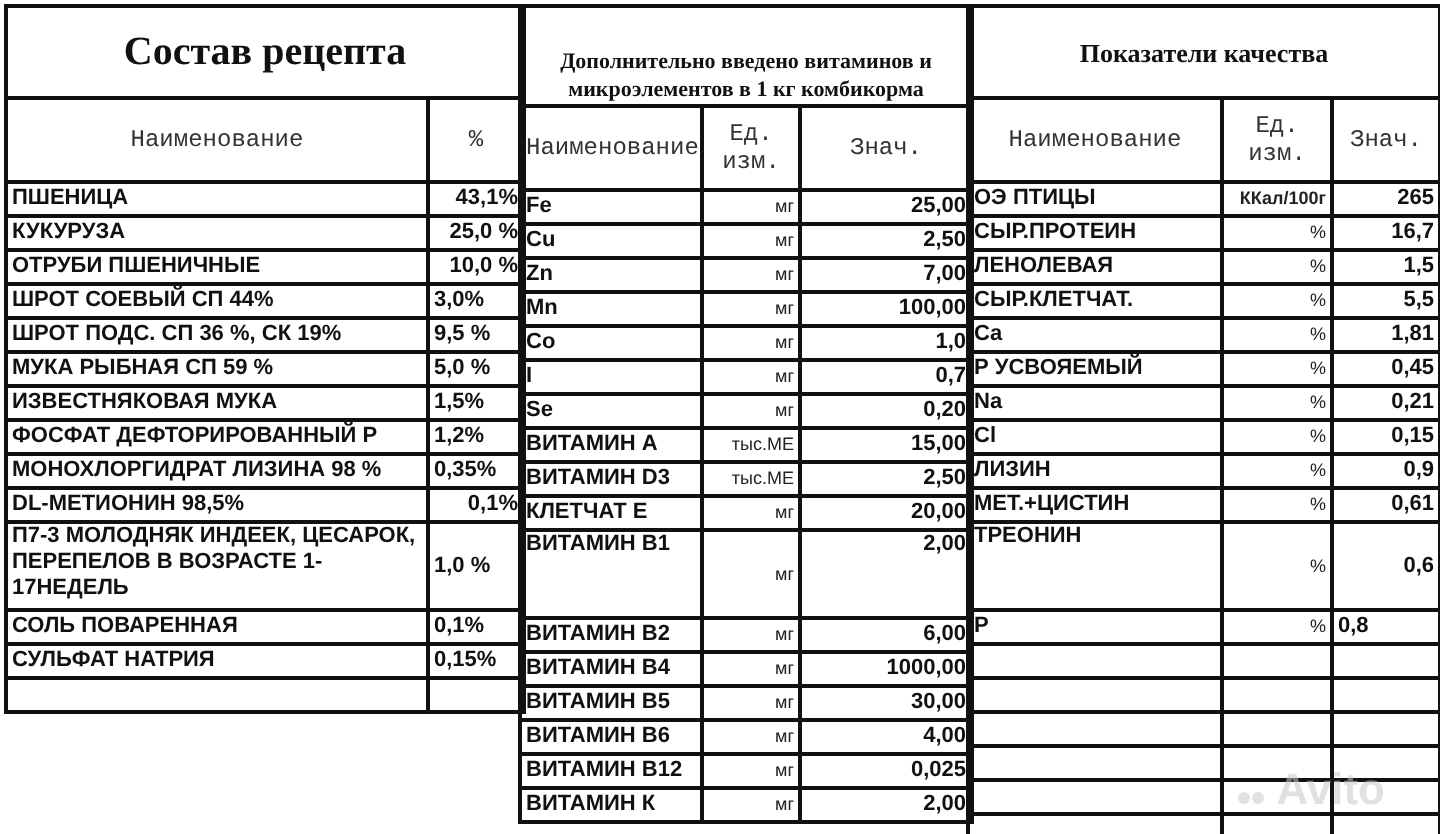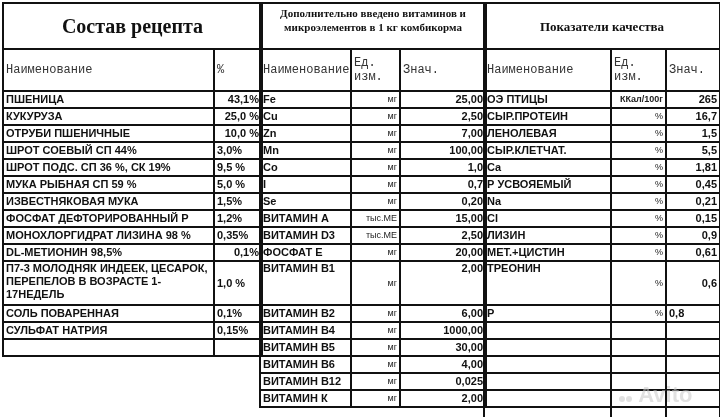--- a/index.html
+++ b/index.html
@@ -1,20 +1,20 @@
 <!DOCTYPE html>
 <html><head>
 <meta charset="utf-8">
 <style>
   html, body { margin:0; padding:0; background:#ffffff; }
   body { width:720px; height:417px; position:relative; overflow:hidden; font-family:"Liberation Sans", sans-serif; color:#111; }
   .tbl { position:absolute; border-collapse:collapse; table-layout:fixed; }
   .tbl td { border:2px solid #111; padding:0 2px; font-size:11px; font-weight:bold; white-space:nowrap; overflow:hidden; vertical-align:middle; line-height:13px; }
   .tbl td.title { font-family:"Liberation Serif", serif; font-weight:bold; text-align:center; color:#111; }
-  .tbl td.hdr { font-family:"Liberation Mono", monospace; font-weight:normal; font-size:12px; text-align:left; color:#333; line-height:14px; white-space:normal; }
+  .tbl td.hdr { font-family:"Liberation Mono", monospace; font-weight:normal; font-size:12px; text-align:center; color:#333; line-height:14px; white-space:normal; }
   .tbl td.num { text-align:right; }
   .tbl td.ctr { }
   .tbl td.unit { font-family:Liberation Sans, sans-serif; font-weight:normal; font-size:9px; text-align:right; color:#222; }
   .tbl td.unit.bold { font-weight:bold; }
   .tbl td.wrap { white-space:normal; vertical-align:top; }
   .tbl tr.r { height:17px; }
   .tbl tr.tall { height:44px;margin-top:43px; }
   .watermark { position:absolute; left:619px; top:382px; font-size:22px; font-weight:bold; color:rgba(200,200,200,0.55); letter-spacing:0px; }
   .wm-dot { display:inline-block; width:6px; height:6px; border-radius:50%; background:rgba(200,200,200,0.55); margin-right:1px; }
 </style>
@@ -94,21 +94,21 @@
   </table>
 
 <table class="tbl" style="left:259px; top:2px; width:226px;">
   <colgroup>
       <col style="width:91px">
       <col style="width:49px">
       <col style="width:86px">
     </colgroup>
   <tbody>
       <tr style="height:46px">
-    <td colspan="3" class="title" style="font-size:11px; line-height:14px; white-space:normal; vertical-align:top; padding-top:2px;">Дополнительно введено витаминов и микроэлементов в 1 кг комбикорма</td>
+    <td colspan="3" class="title" style="font-size:11px; line-height:14px; white-space:normal; vertical-align:top; padding-top:20px;">Дополнительно введено витаминов и микроэлементов в 1 кг комбикорма</td>
   </tr>
   <tr style="height:42px">
     <td class="hdr">Наименование</td>
     <td class="hdr">Ед. изм.</td>
     <td class="hdr">Знач.</td>
   </tr>
   <tr class="r">
         <td>Fe</td>
         <td class="unit">мг</td>
         <td class="num">25,00</td>
@@ -147,21 +147,21 @@
         <td>ВИТАМИН А</td>
         <td class="unit">тыс.МЕ</td>
         <td class="num">15,00</td>
       </tr>
   <tr class="r">
         <td>ВИТАМИН D3</td>
         <td class="unit">тыс.МЕ</td>
         <td class="num">2,50</td>
       </tr>
   <tr class="r">
-        <td>ФОСФАТ Е</td>
+        <td>КЛЕТЧАТ Е</td>
         <td class="unit">мг</td>
         <td class="num">20,00</td>
       </tr>
   <tr class="tall">
         <td class="wrap">ВИТАМИН В1</td>
         <td class="unit">мг</td>
         <td class="num wrap">2,00</td>
       </tr>
   <tr class="r">
         <td>ВИТАМИН В2</td>

